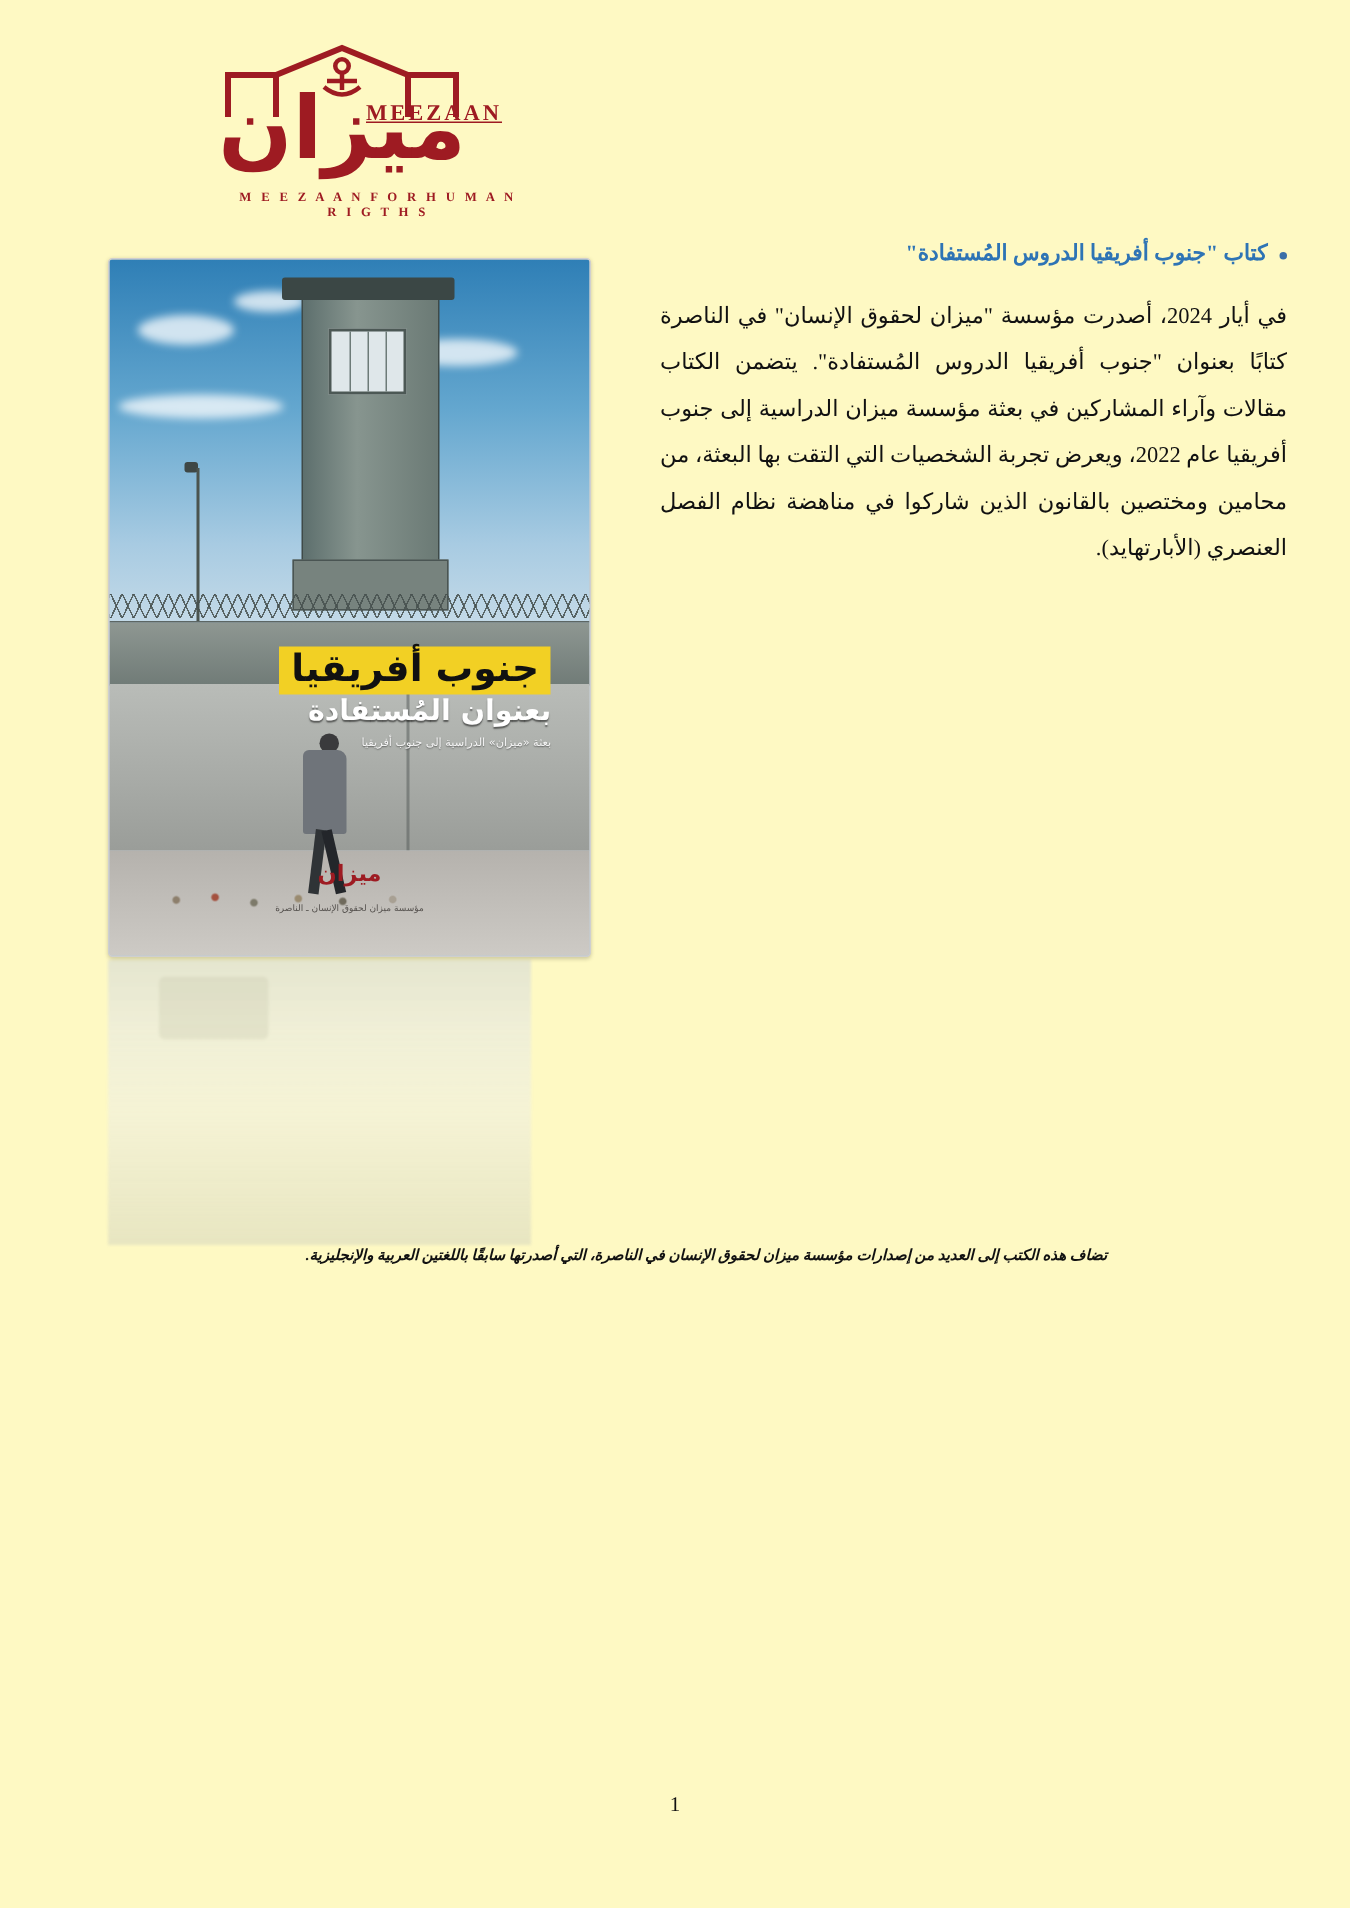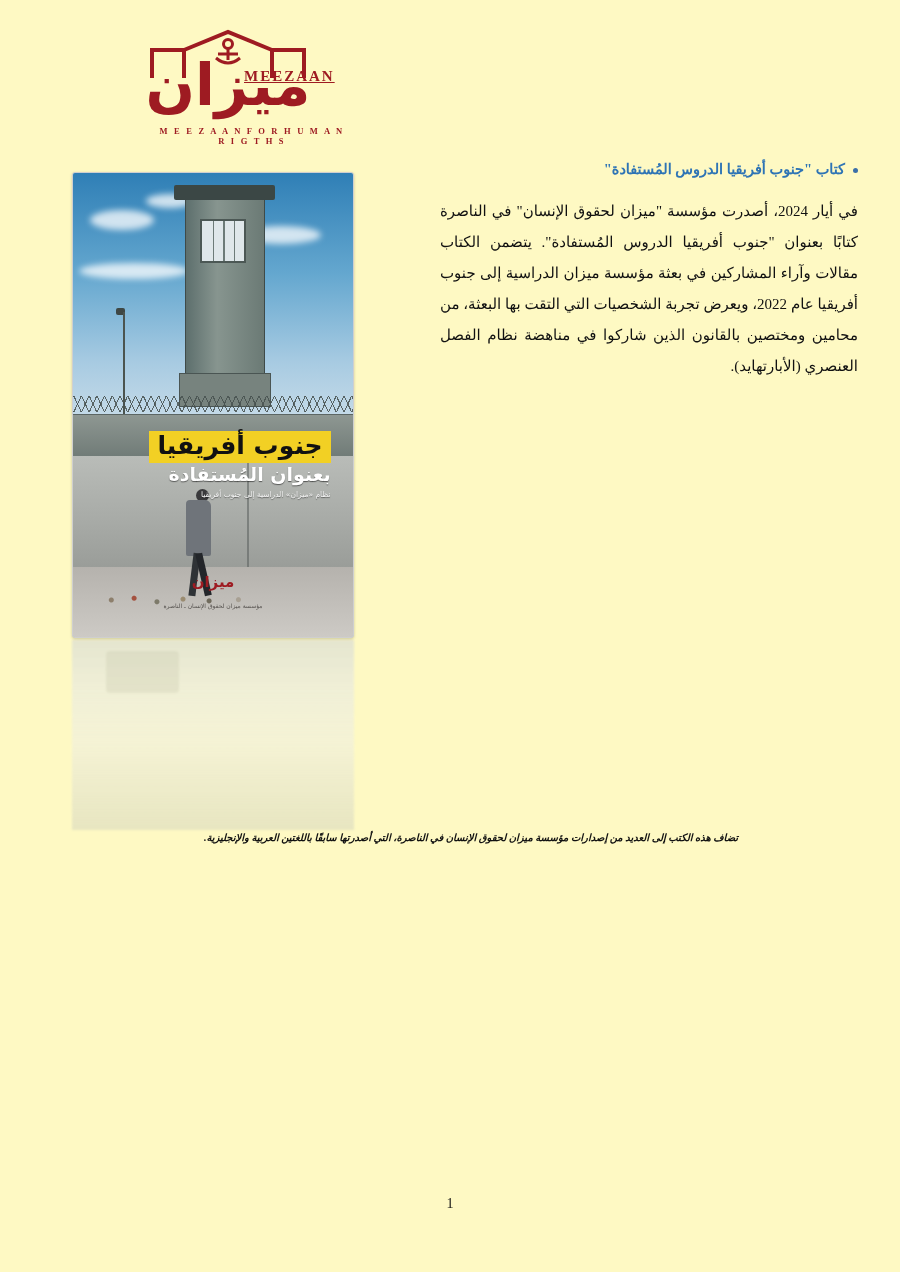--- a/index.html
+++ b/index.html
@@ -82,21 +82,21 @@
     font-weight: bold;
     direction: ltr;
     text-decoration: underline;
   }
 
   
   .cover-wrap {
     position: absolute;
     top: 172px;
     left: 72px;
-    width: 282px;
+    width: 322px;
     height: 466px;
   }
   .cover {
     position: absolute;
     inset: 0;
     border: 1px solid #cfcfcf;
     border-radius: 3px;
     overflow: hidden;
     box-shadow: 0 1px 3px rgba(0,0,0,0.20);
     background: #b9c7cf;
@@ -487,21 +487,21 @@
 
       <div class="man">
         <div class="man-head"></div>
         <div class="man-coat"></div>
         <div class="man-leg-a"></div>
         <div class="man-leg-b"></div>
       </div>
 
       <div class="cover-title">جنوب أفريقيا</div>
       <div class="cover-subtitle">بعنوان المُستفادة</div>
-      <div class="cover-note">نظام «ميزان» الدراسية إلى جنوب أفريقيا</div>
+      <div class="cover-note">بعثة «ميزان» الدراسية إلى جنوب أفريقيا</div>
       <div class="cover-logo">ميزان</div>
       <div class="cover-logo-sub">مؤسسة ميزان لحقوق الإنسان ـ الناصرة</div>
     </div>
   </div>
 
   <div class="bullet-row">
     <span class="bullet-dot"></span>
     <span class="bullet-title">كتاب "جنوب أفريقيا الدروس المُستفادة"</span>
   </div>
 

